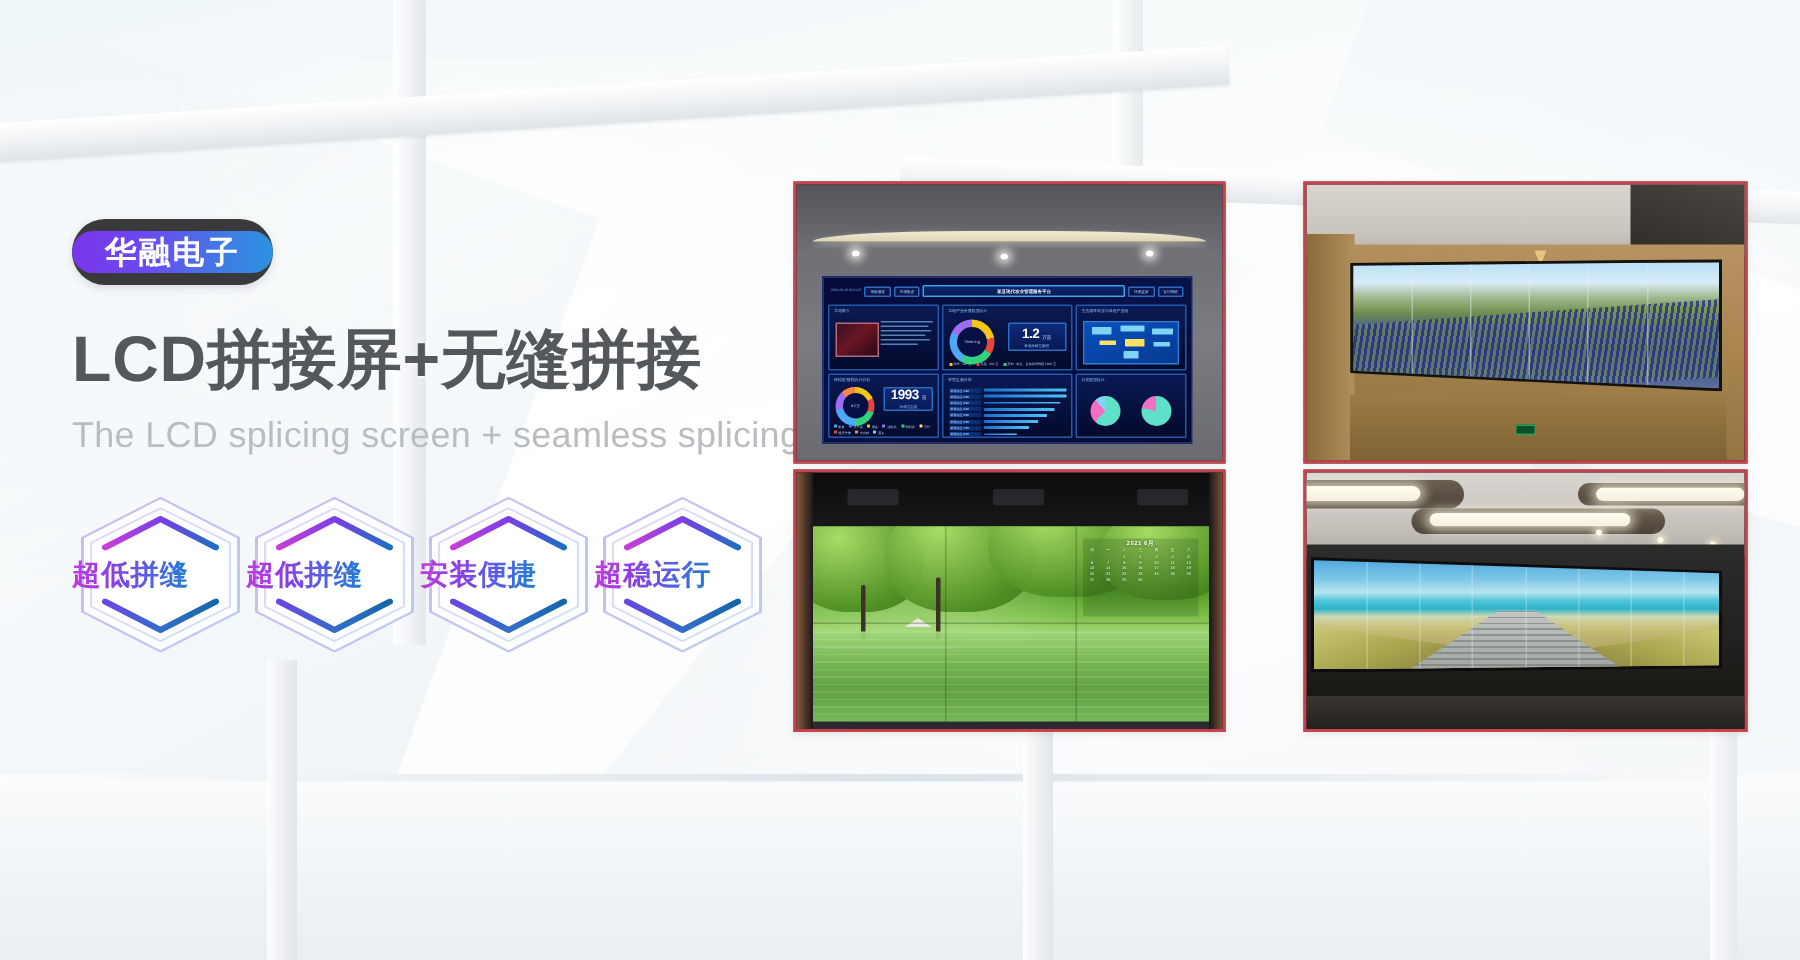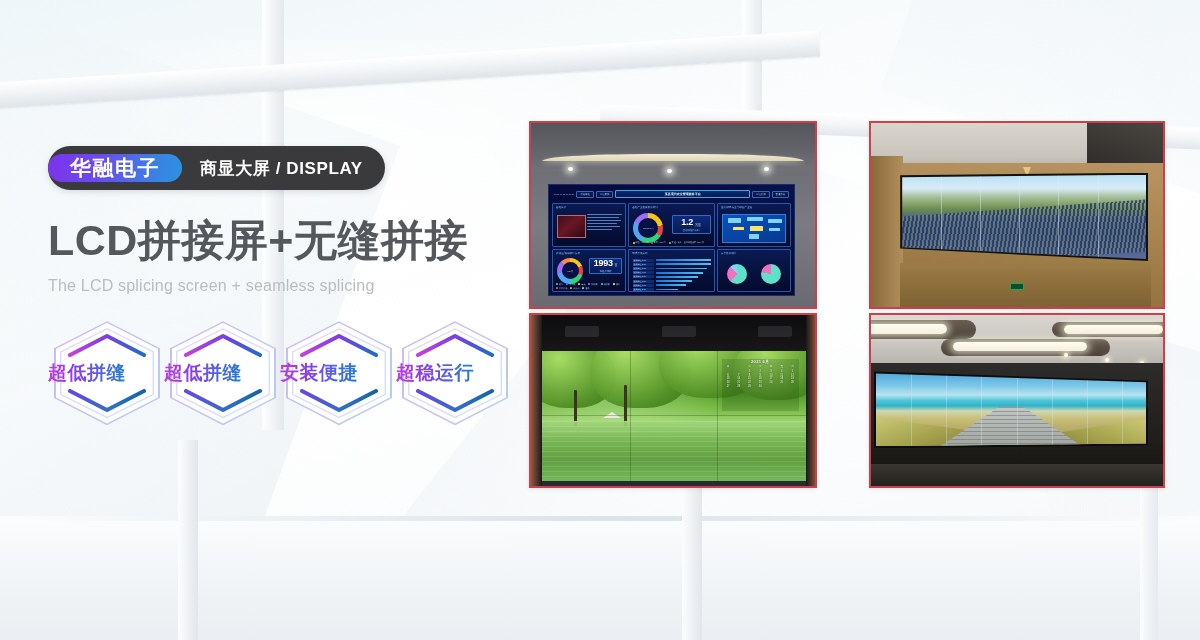--- a/index.html
+++ b/index.html
@@ -114,21 +114,21 @@
   .headline {
     margin-top:28px;
     font-size:43px; font-weight:bold; letter-spacing:.5px;
     color:#54585c;
     line-height:1.05;
     white-space:nowrap;
     text-shadow:0 1px 1px rgba(255,255,255,.85);
   }
   .subhead {
     margin-top:14px;
-    font-size:16px; font-weight:normal; letter-spacing:.2px;
+    font-size:24px; font-weight:normal; letter-spacing:.2px;
     color:#b9bdc2;
     white-space:nowrap;
   }
 
   
   .features {
     margin-top:22px;
     display:flex; align-items:flex-start;
   }
   .feature {
@@ -431,21 +431,20 @@
   <div class="bgl floor"></div>
   <div class="bgl floor-edge"></div>
   <div class="bgl pillar3"></div>
   <div class="bgl pillar4"></div>
   <div class="bgl pillar5"></div>
 
   <div class="left-col">
 
     <div class="badge-row">
       <div class="badge-brand">华融电子</div>
-      <div class="badge-sub">商显大屏 / DISPLAY</div>
     </div>
 
     <div class="headline">LCD拼接屏+无缝拼接</div>
 
     <div class="subhead">The LCD splicing screen + seamless splicing</div>
 
     
     <div class="features">
 
       <div class="feature">

